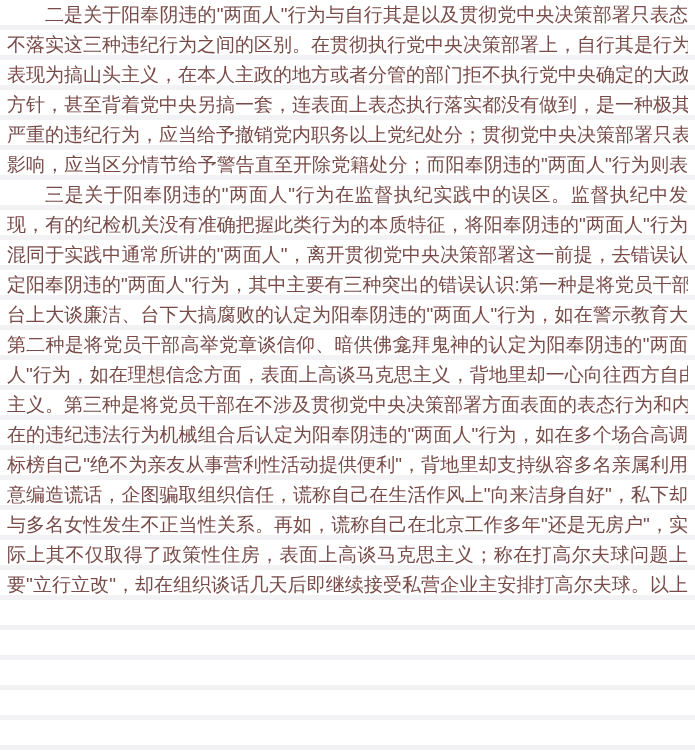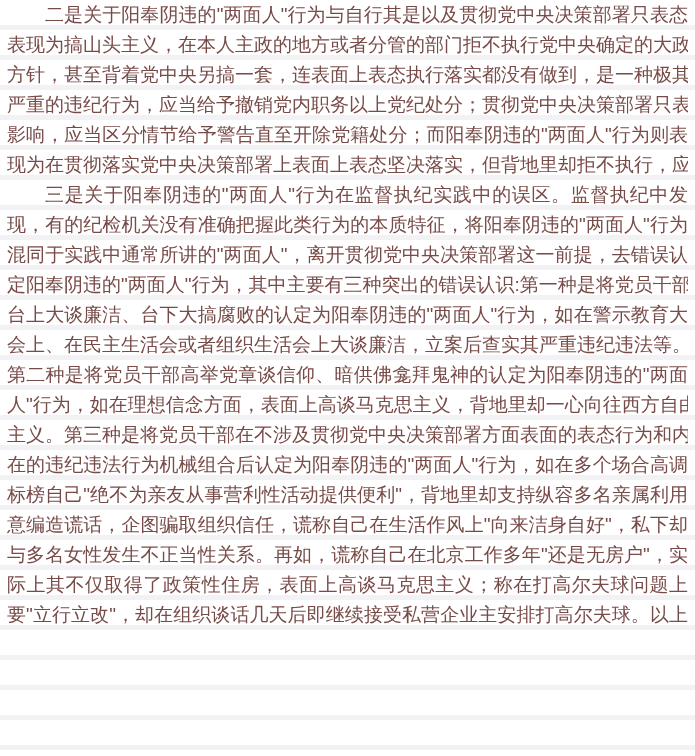--- a/index.html
+++ b/index.html
@@ -40,33 +40,32 @@
   .text-line.first-line{text-indent:2em;}
   .text-line.para-end{text-align-last:left;}
 </style>
 </head>
 <body>
 
 <main class="doc">
   <div id="paragraph-container">
       <section class="paragraph">
         <div class="text-line first-line">二是关于阳奉阴违的"两面人"行为与自行其是以及贯彻党中央决策部署只表态</div>
+        <div class="text-line">不落实这三种违纪行为之间的区别。在贯彻执行党中央决策部署上，自行其是行为</div>
         <div class="text-line">表现为搞山头主义，在本人主政的地方或者分管的部门拒不执行党中央确定的大政</div>
         <div class="text-line">方针，甚至背着党中央另搞一套，连表面上表态执行落实都没有做到，是一种极其</div>
         <div class="text-line">严重的违纪行为，应当给予撤销党内职务以上党纪处分；贯彻党中央决策部署只表</div>
         <div class="text-line">影响，应当区分情节给予警告直至开除党籍处分；而阳奉阴违的"两面人"行为则表</div>
-        <div class="text-line">现为在贯彻落实党中央决策部署上表面上表态坚决落实，但背地里却拒不执行，应</div>
       </section>
       <section class="paragraph">
         <div class="text-line first-line">三是关于阳奉阴违的"两面人"行为在监督执纪实践中的误区。监督执纪中发</div>
         <div class="text-line">现，有的纪检机关没有准确把握此类行为的本质特征，将阳奉阴违的"两面人"行为</div>
         <div class="text-line">混同于实践中通常所讲的"两面人"，离开贯彻党中央决策部署这一前提，去错误认</div>
         <div class="text-line">定阳奉阴违的"两面人"行为，其中主要有三种突出的错误认识:第一种是将党员干部</div>
         <div class="text-line">台上大谈廉洁、台下大搞腐败的认定为阳奉阴违的"两面人"行为，如在警示教育大</div>
-        <div class="text-line">会上、在民主生活会或者组织生活会上大谈廉洁，立案后查实其严重违纪违法等。</div>
         <div class="text-line">第二种是将党员干部高举党章谈信仰、暗供佛龛拜鬼神的认定为阳奉阴违的"两面</div>
         <div class="text-line">人"行为，如在理想信念方面，表面上高谈马克思主义，背地里却一心向往西方自由</div>
         <div class="text-line">主义。第三种是将党员干部在不涉及贯彻党中央决策部署方面表面的表态行为和内</div>
         <div class="text-line">在的违纪违法行为机械组合后认定为阳奉阴违的"两面人"行为，如在多个场合高调</div>
         <div class="text-line">标榜自己"绝不为亲友从事营利性活动提供便利"，背地里却支持纵容多名亲属利用</div>
         <div class="text-line">意编造谎话，企图骗取组织信任，谎称自己在生活作风上"向来洁身自好"，私下却</div>
         <div class="text-line">与多名女性发生不正当性关系。再如，谎称自己在北京工作多年"还是无房户"，实</div>
         <div class="text-line">际上其不仅取得了政策性住房，表面上高谈马克思主义；称在打高尔夫球问题上</div>
         <div class="text-line">要"立行立改"，却在组织谈话几天后即继续接受私营企业主安排打高尔夫球。以上</div>
       </section>

